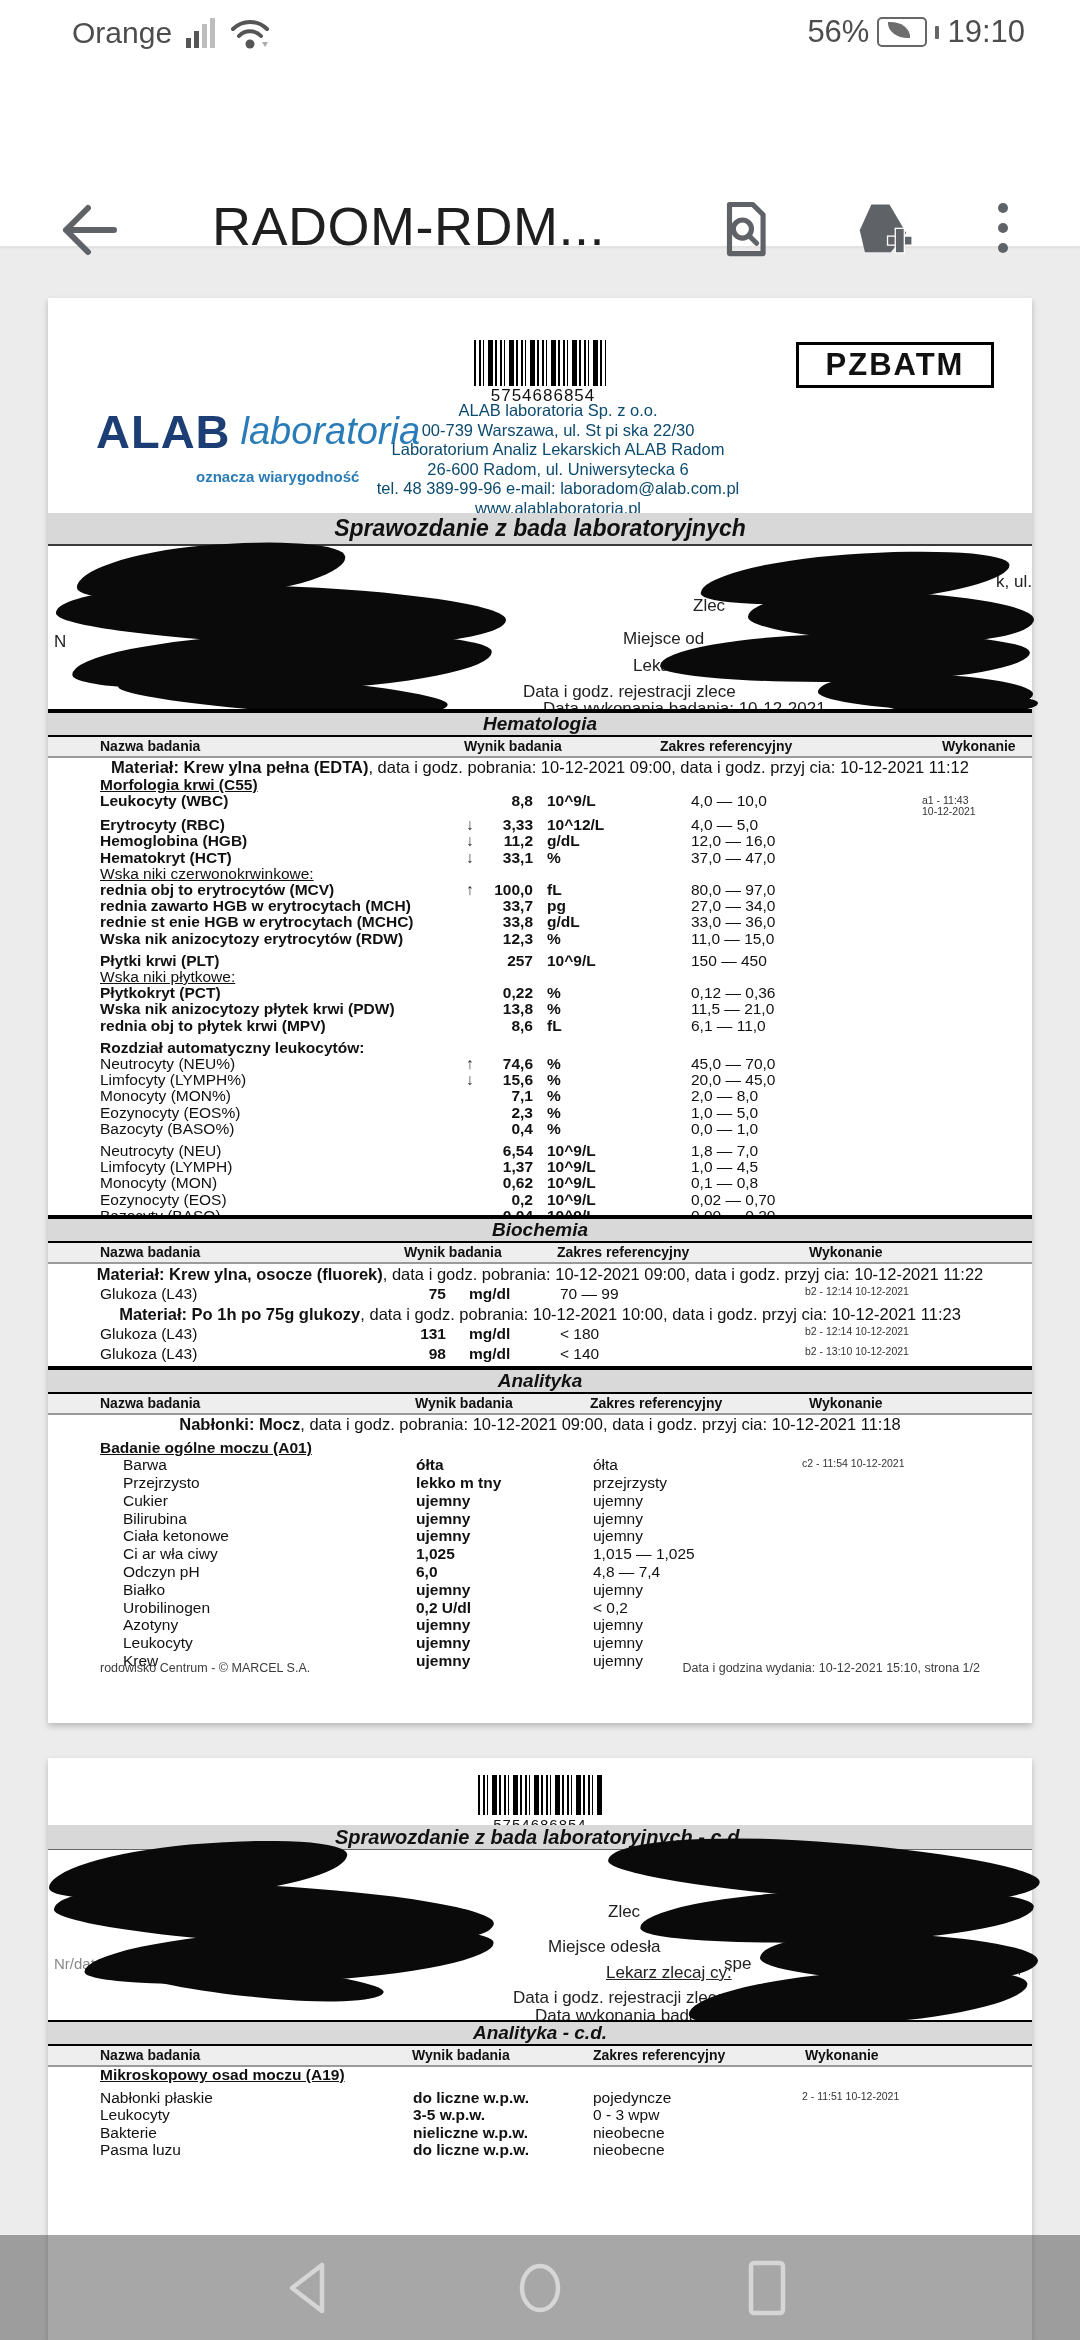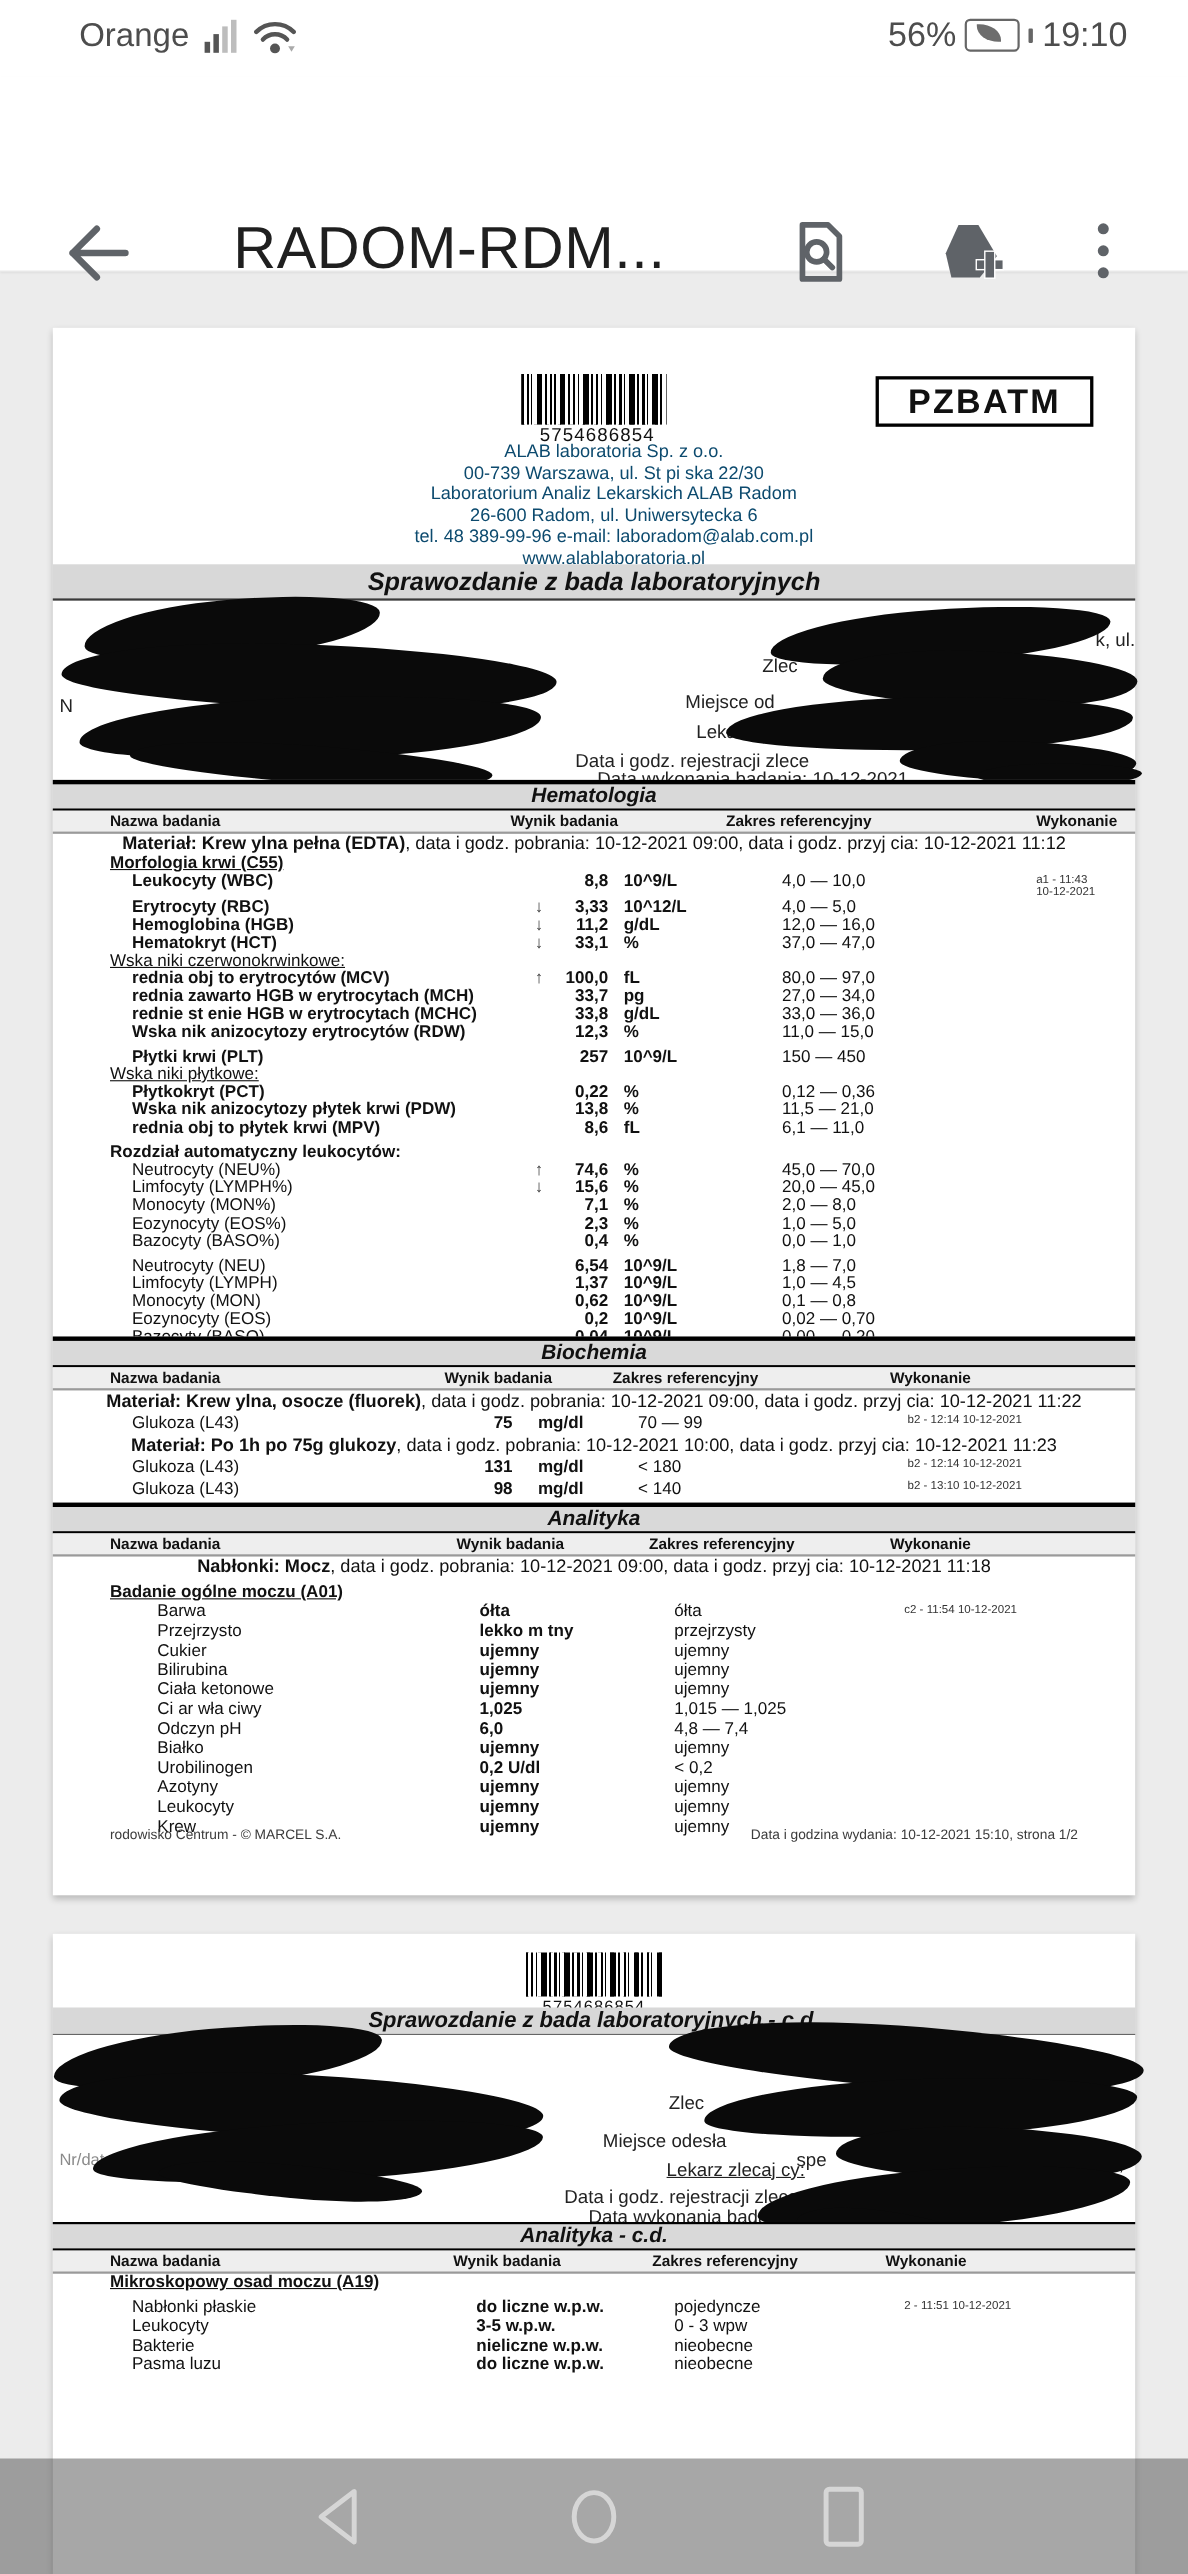--- a/index.html
+++ b/index.html
@@ -64,21 +64,21 @@
   .sec-hema .hdr .h1{left:52px;} .sec-hema .hdr .h2{left:416px;} .sec-hema .hdr .h3{left:612px;} .sec-hema .hdr .h4{left:894px;}
   .sec-bio  .hdr .h1{left:52px;} .sec-bio  .hdr .h2{left:356px;} .sec-bio  .hdr .h3{left:509px;} .sec-bio  .hdr .h4{left:761px;}
   .sec-anal .hdr .h1{left:52px;} .sec-anal .hdr .h2{left:367px;} .sec-anal .hdr .h3{left:542px;} .sec-anal .hdr .h4{left:761px;}
   .sec-anal2 .hdr .h1{left:52px;} .sec-anal2 .hdr .h2{left:364px;} .sec-anal2 .hdr .h3{left:545px;} .sec-anal2 .hdr .h4{left:757px;}
 
   .tbl{position:relative;}
   .mat{text-align:center;font-size:16.5px;line-height:19px;white-space:nowrap;}
   .mat .mb{font-weight:bold;}
   .grp{font-size:15.5px;line-height:16.2px;padding-left:52px;}
   .grp.b{font-weight:bold;} .grp.u{text-decoration:underline;}
-  .r{display:grid;font-size:15.5px;line-height:16.2px;padding-left:72px;}
+  .r{display:grid;font-size:15.5px;line-height:16.2px;padding-left:52px;}
   .gap{margin-top:6px;}
   .c{white-space:nowrap;}
   .c.name.b{font-weight:bold;}
   .c.flag{color:#333;text-align:center;}
   .c.val{font-weight:bold;text-align:right;}
   .c.unit{font-weight:bold;}
   .c.note{font-size:10.5px;line-height:11px;color:#333;white-space:pre-line;padding-top:2px;}
   .layout-hema .r{grid-template-columns:355px 30px 48px 14px 144px 231px 1fr;}
   .layout-bio  .r{grid-template-columns:270px 0px 76px 23px 91px 245px 1fr;}
   .layout-bio  .r,.layout-bio .mat{line-height:20px;}
@@ -149,20 +149,35 @@
         <circle cx="15" cy="30" r="5" fill="#5f6368"></circle>
         <circle cx="15" cy="50" r="5" fill="#5f6368"></circle>
     </svg>
   </div>
 
   <div class="page page1">
     <div class="barcode" style="left:426px;top:42px;width:132px;"></div>
     <div class="bc-num" style="left:400px;top:88px;width:190px;">5754686854</div>
     <div class="stamp">PZBATM</div>
 
+    <div class="logo">
+      <div class="logo-row">
+        <svg width="58" height="62" viewBox="0 0 60 64">
+          <g fill="#2ba7df">
+            <path d="M30 16 L30 36 L15 48 M30 36 L46 44" stroke="#2ba7df" stroke-width="9" fill="none" stroke-linecap="round"></path>
+            <ellipse cx="29" cy="12" rx="10.5" ry="11.5"></ellipse>
+            <ellipse cx="11" cy="50" rx="10.5" ry="11.5" transform="rotate(28 11 50)"></ellipse>
+            <ellipse cx="49" cy="46" rx="10.5" ry="11.5" transform="rotate(-34 49 46)"></ellipse>
+          </g>
+        </svg>
+        <span class="logo-alab">ALAB</span>
+        <span class="logo-lab">laboratoria</span>
+      </div>
+      <div class="logo-tag">oznacza wiarygodność</div>
+    </div>
 
     <div class="addr">
       <div>ALAB laboratoria Sp. z o.o.</div>
       <div>00-739 Warszawa, ul. St pi ska 22/30</div>
       <div>Laboratorium Analiz Lekarskich ALAB Radom</div>
       <div>26-600 Radom, ul. Uniwersytecka 6</div>
       <div>tel. 48 389-99-96  e-mail: laboradom@alab.com.pl</div>
       <div>www.alablaboratoria.pl</div>
     </div>
 

